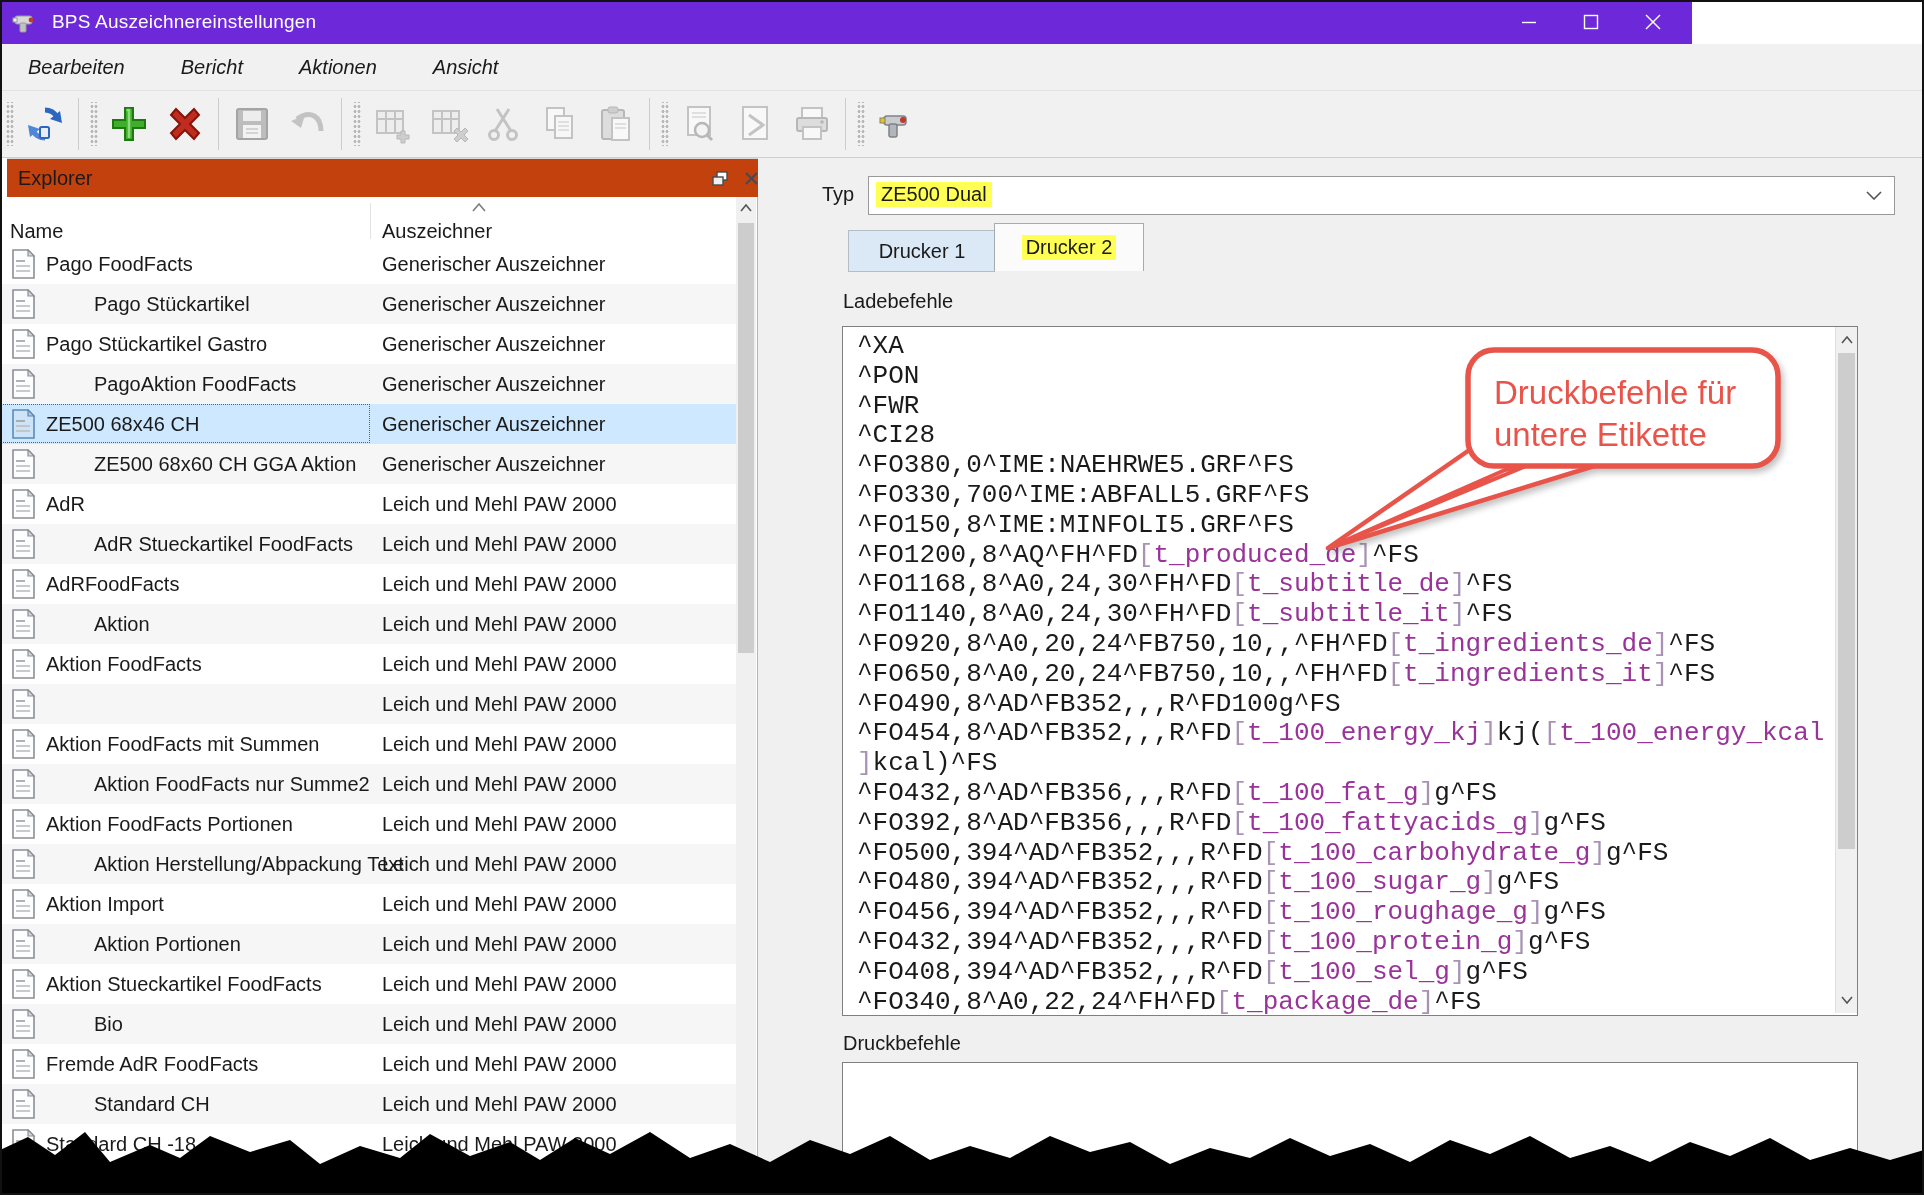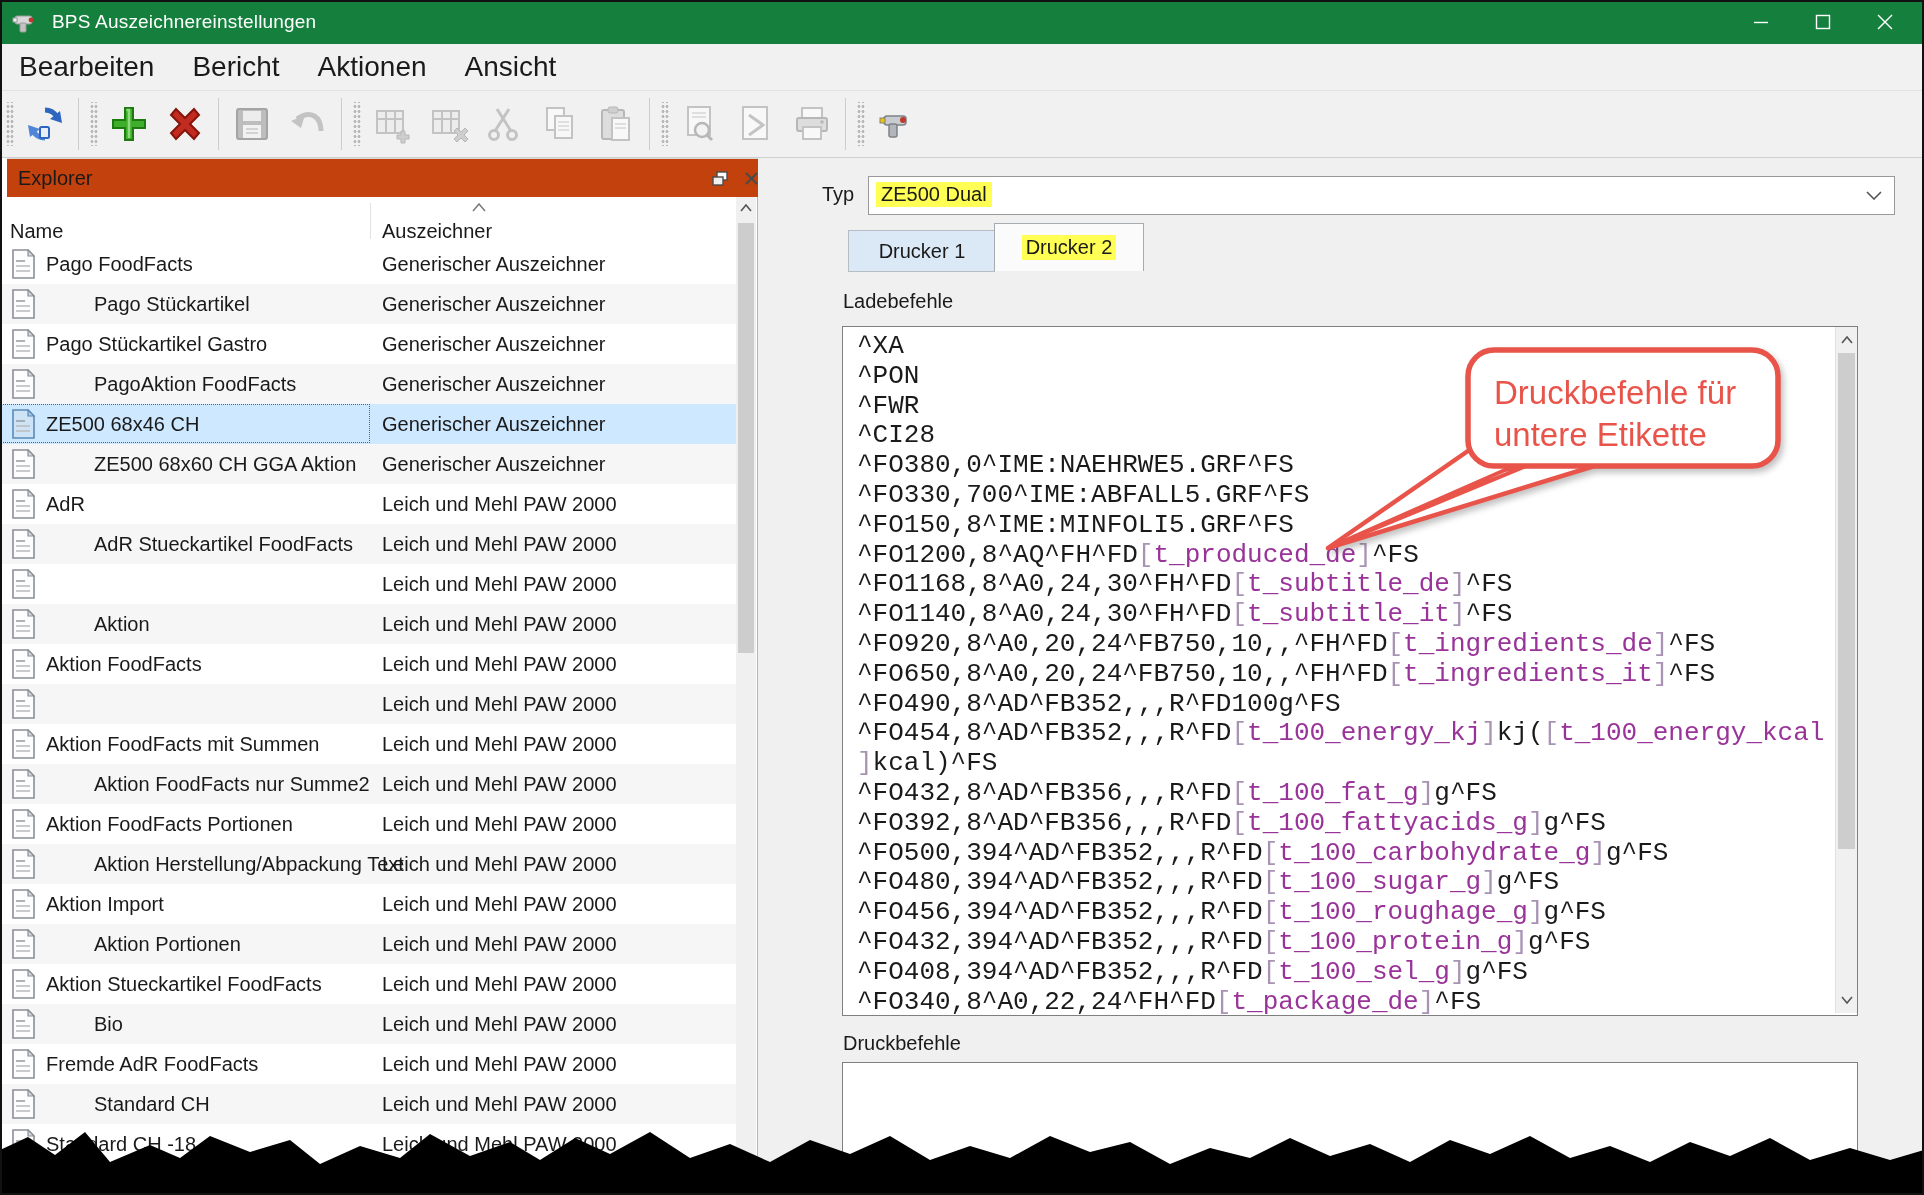--- a/index.html
+++ b/index.html
@@ -1,30 +1,30 @@
 <!DOCTYPE html>
 <html><head>
 <meta charset="utf-8">
 <style>
   html,body{margin:0;padding:0;background:#fff;}
   .stage{position:relative;width:1924px;height:1195px;background:#fff;overflow:hidden;
          font-family:"Liberation Sans",sans-serif;color:#1a1a1a;}
   .frame{position:absolute;inset:0;border:2px solid #111;pointer-events:none;z-index:60;}
 
   
-  .titlebar{position:absolute;left:0;top:0;width:1924px;height:44px;background:#15803d;display:flex;align-items:center;}
+  .titlebar{position:absolute;left:0;top:0;width:1692px;height:44px;background:#6d28d9;display:flex;align-items:center;}
   .app-icon{width:26px;height:26px;margin-left:12px;}
   .title-text{color:#fff;font-size:19px;margin-left:14px;letter-spacing:.2px;}
   .win-controls{position:absolute;right:8px;top:0;height:44px;display:flex;}
   .win-btn{width:62px;height:44px;display:flex;align-items:center;justify-content:center;}
 
   
   .menubar{position:absolute;left:0;top:44px;width:1924px;height:46px;background:#f1f1f1;
            display:flex;align-items:center;border-bottom:1px solid #e2e2e2;}
-  .menu-item{font-size:28px;padding:0 19px;height:46px;line-height:46px;}
+  .menu-item{font-size:20px;padding:0 28px;height:46px;line-height:46px;font-style:italic;}
 
   
   .toolbar{position:absolute;left:0;top:91px;width:1924px;height:66px;background:#f1f1f1;
            border-bottom:1px solid #cfcfcf;display:flex;align-items:center;}
   .grip{width:8px;height:44px;margin:0 3px 0 6px;
         background-image:radial-gradient(circle,#b9b9b9 1.4px,transparent 1.6px);
         background-size:4px 5px;background-position:0 2px;}
   .tsep{width:1px;height:52px;background:#cccccc;margin:0 5px;}
   .tbtn{width:56px;height:56px;display:flex;align-items:center;justify-content:center;border-radius:3px;}
   .tbtn.disabled{opacity:.55;filter:grayscale(1);}
@@ -390,20 +390,21 @@
         <div class="row">
           <span class="icon-cell">
             <svg width="25" height="30" viewBox="0 0 25 30">
               <path d="M2 1h15l6 6v22H2z" fill="#fdfdfd" stroke="#8a9097" stroke-width="1.6"></path>
               <path d="M17 1l6 6h-6z" fill="#d7dade" stroke="#8a9097" stroke-width="1.2"></path>
               <line x1="5" y1="12" x2="14" y2="12" stroke="#9aa0a5" stroke-width="1.6"></line>
               <line x1="5" y1="17" x2="19" y2="17" stroke="#b9bec2" stroke-width="1.6"></line>
               <line x1="5" y1="22" x2="19" y2="22" stroke="#b9bec2" stroke-width="1.6"></line>
             </svg>
           </span>
+          <span class="name-cell">AdRFoodFacts</span>
           <span class="ausz-cell">Leich und Mehl PAW 2000</span>
         </div>
         <div class="row alt">
           <span class="icon-cell">
             <svg width="25" height="30" viewBox="0 0 25 30">
               <path d="M2 1h15l6 6v22H2z" fill="#fdfdfd" stroke="#8a9097" stroke-width="1.6"></path>
               <path d="M17 1l6 6h-6z" fill="#d7dade" stroke="#8a9097" stroke-width="1.2"></path>
               <line x1="5" y1="12" x2="14" y2="12" stroke="#9aa0a5" stroke-width="1.6"></line>
               <line x1="5" y1="17" x2="19" y2="17" stroke="#b9bec2" stroke-width="1.6"></line>
               <line x1="5" y1="22" x2="19" y2="22" stroke="#b9bec2" stroke-width="1.6"></line>

